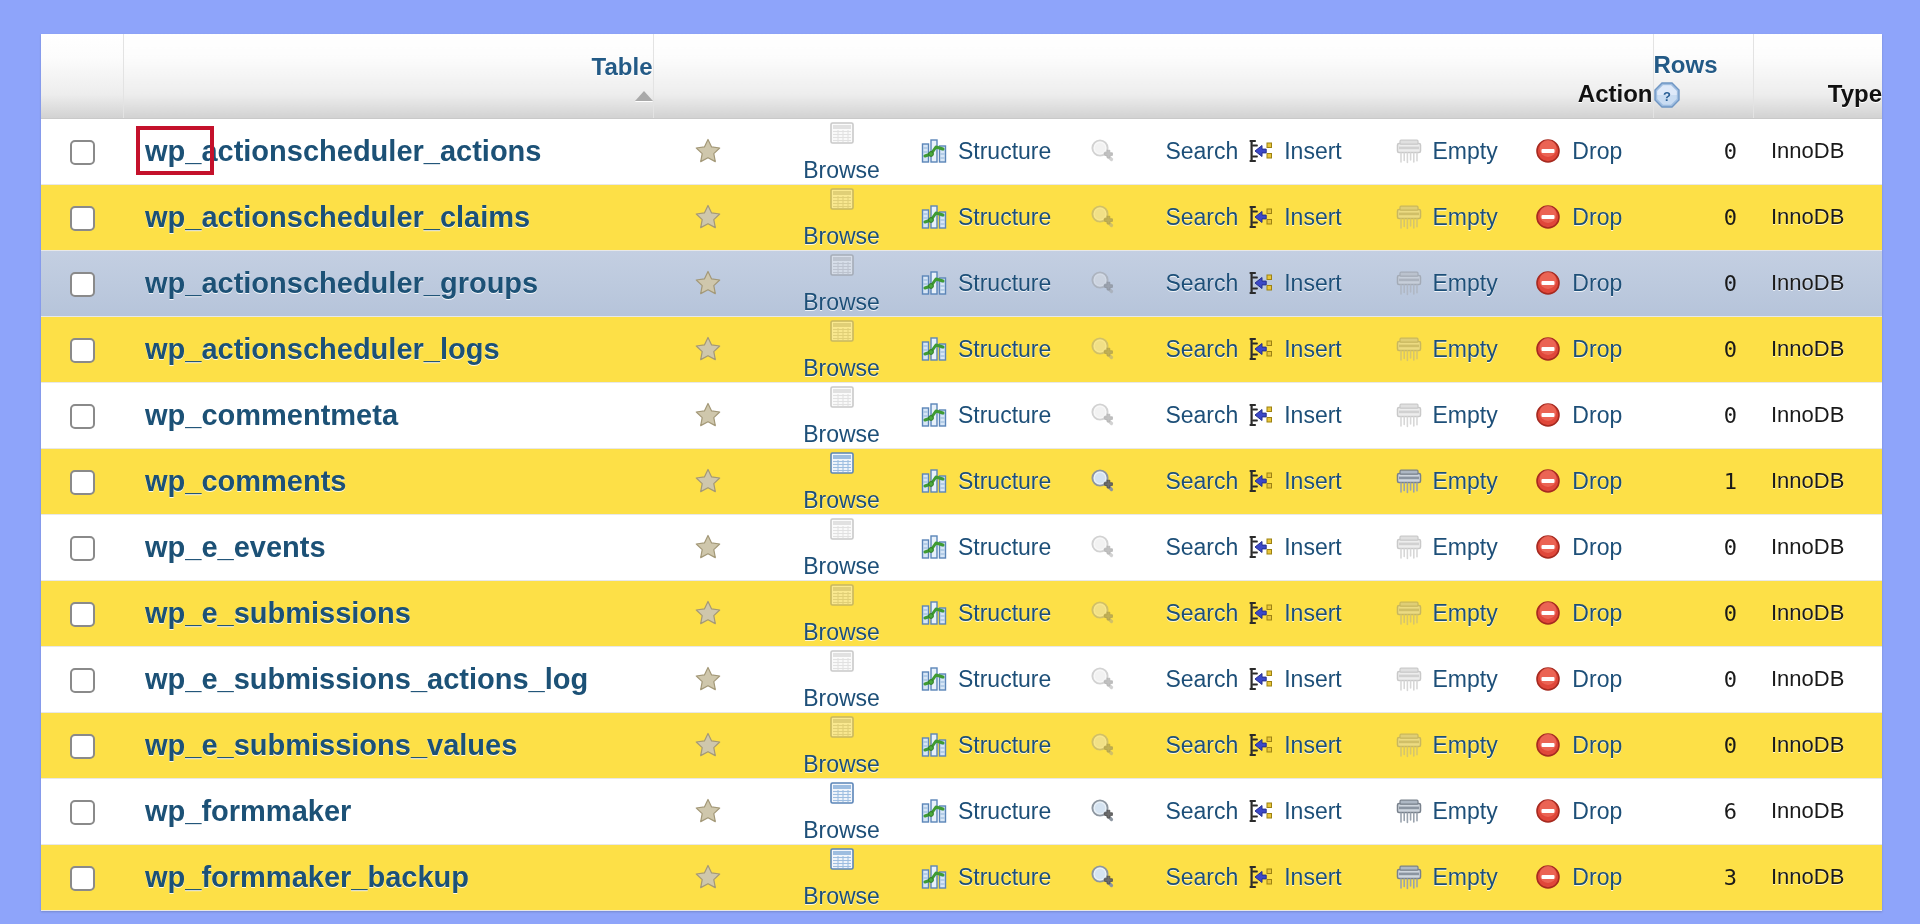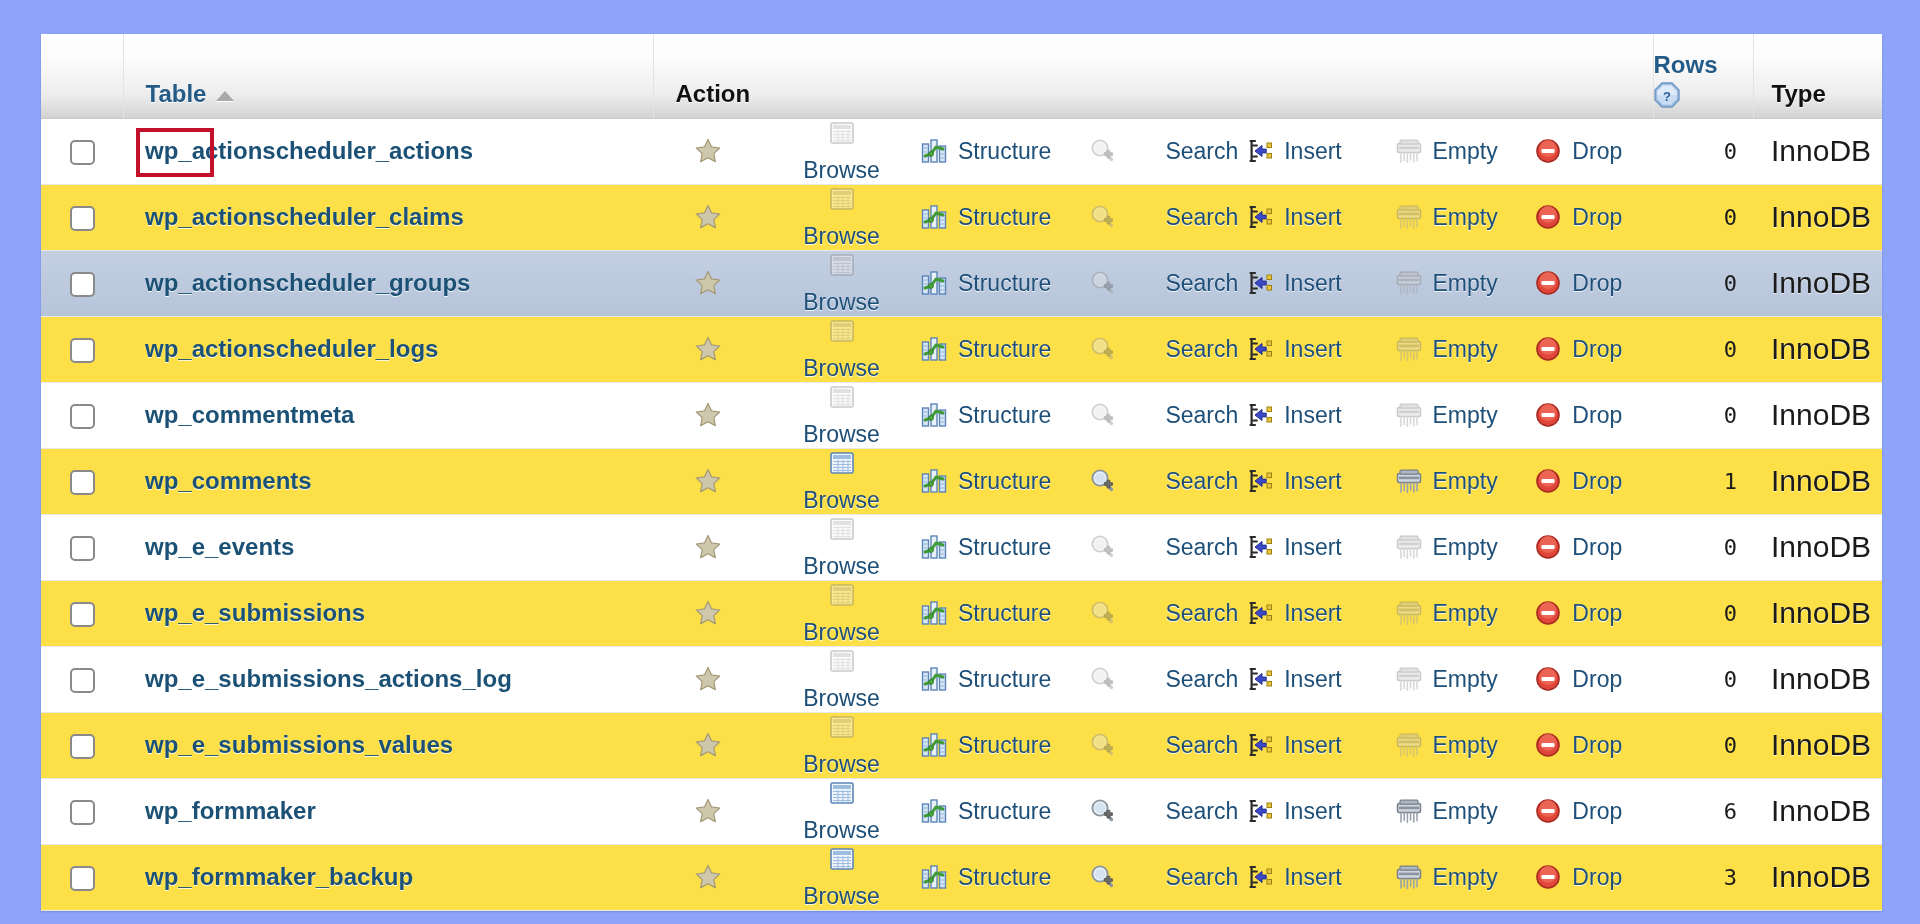--- a/index.html
+++ b/index.html
@@ -37,21 +37,21 @@
     padding: 0 0 10px 0;
     height: 84px;
     font-size: 24px;
     font-weight: bold;
     color: #1c4b73;
     text-align: left;
     white-space: nowrap;
   }
   thead th.last-h { border-right: none; }
 
-  .th-inner { display: flex; align-items: flex-end; gap: 10px; }
+  .th-inner { display: flex; align-items: flex-end; gap: 10px; flex-direction: column; }
 
   .col-check  { width: 82px; }
   .col-name   { width: 530px; }
   .col-action { width: 1000px; }
   .col-rows   { width: 100px; }
   .col-type   { width: 129px; }
 
   th.col-name .th-inner { padding-left: 22px; }
   th.col-action .th-inner { padding-left: 22px; }
   th.col-rows  { text-align: center; }
@@ -103,21 +103,21 @@
     background: #fff;
     display: inline-block;
     vertical-align: middle;
   }
 
   
   td.c-name { padding-left: 22px; }
   .tname {
     color: #1c5176;
     font-weight: bold;
-    font-size: 24px;
+    font-size: 29px;
     text-shadow: 0 1px 0 rgba(255,255,255,0.85);
     position: relative;
     display: inline-block;
   }
   .hl-box {
     position: absolute;
     left: -9px; top: -9px;
     width: 78px; height: 49px;
     border: 4px solid #c4112b;
     pointer-events: none;
@@ -146,21 +146,21 @@
   
   td.c-rows {
     text-align: right;
     padding-right: 16px;
     font-family: "DejaVu Sans Mono", "Liberation Mono", monospace;
     font-size: 22px;
     color: #1a1a1a;
   }
   td.c-type {
     padding-left: 18px;
-    font-size: 30px;
+    font-size: 22px;
     color: #1a1a1a;
     text-shadow: 0 1px 0 rgba(255,255,255,0.7);
   }
   .grey { opacity: 0.42; filter: grayscale(1); }
 </style>
 </head>
 <body>
 
 <div id="tables-panel">
   <table class="tbl">

